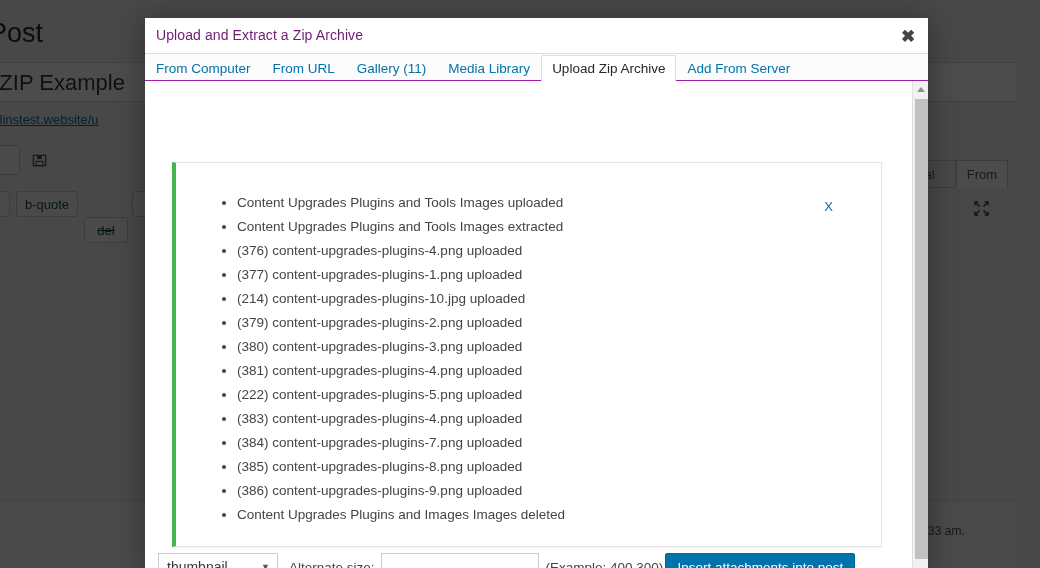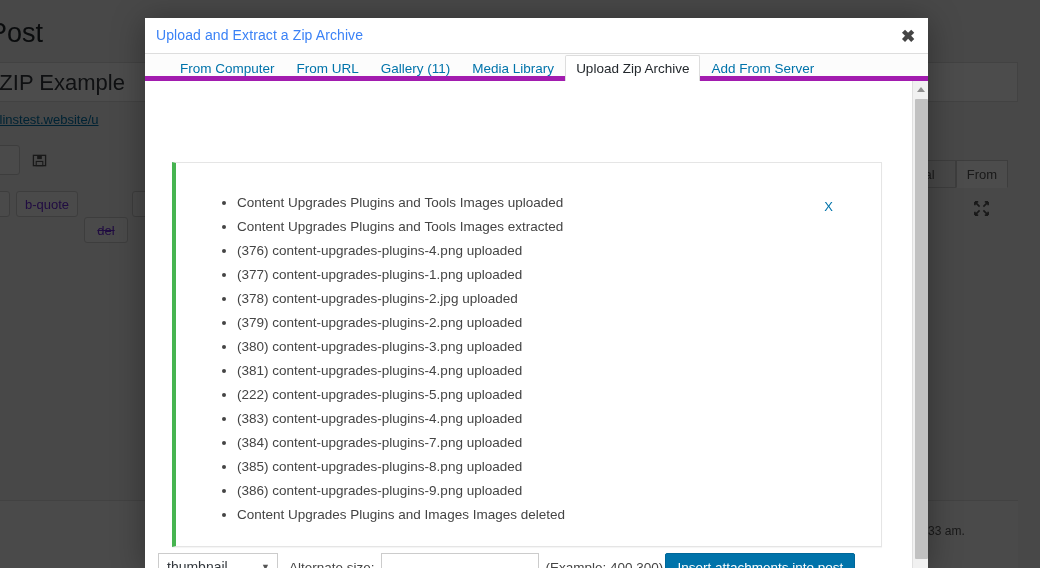--- a/index.html
+++ b/index.html
@@ -63,21 +63,21 @@
     text-decoration: underline;
     white-space: nowrap;
   }
   .bg-btn {
     position: absolute;
     background: #f7f7f7;
     border: 1px solid #ccc;
     border-radius: 3px;
     box-sizing: border-box;
     font-size: 13px;
-    color: #6d28d9;
+    color: #14532d;
     display: flex;
     align-items: center;
     justify-content: center;
   }
   #bg-addmedia { left: -42px; top: 145px; width: 62px; height: 30px; }
   #bg-mediaicon { left: 22px; top: 145px; width: 34px; height: 30px; background: transparent; border: none; }
   #bg-link { left: -26px; top: 191px; width: 36px; height: 26px; }
   #bg-bquote { left: 16px; top: 191px; width: 62px; height: 26px; }
   #bg-del { left: 84px; top: 177px; width: 44px; height: 26px; text-decoration: line-through; margin-top: 40px; }
   #bg-ins { left: 132px; top: 191px; width: 44px; height: 26px; }
@@ -139,43 +139,42 @@
   #modal-header {
     position: relative;
     height: 35px;
     border-bottom: 1px solid #ddd;
     background: #fff;
   }
   #modal-title {
     position: absolute;
     left: 11px; top: 9px;
     font-size: 14px;
-    color: #3b82f6;
+    color: #701a75;
     font-weight: 400;
     letter-spacing: 0.1px;
   }
   #modal-close {
     position: absolute;
     right: 9px; top: 7px;
     width: 22px; height: 22px;
     display: flex;
     align-items: center;
     justify-content: center;
     color: #444;
     font-size: 17px;
     font-weight: bold;
     cursor: pointer;
     line-height: 1;
   }
   #tabbar {
     position: relative;
     height: 27px;
     background: #fcfcfc;
-    border-bottom: 5px solid #a21caf;
-    padding-left: 24px;
+    border-bottom: 1px solid #a21caf;
     box-sizing: border-box;
   }
   .tab {
     display: inline-block;
     font-size: 13.5px;
     color: #0073aa;
     padding: 6px 10px 7px 10px;
     line-height: 1;
     cursor: pointer;
     position: relative;
@@ -400,21 +399,21 @@
       <div id="sb-thumb"></div>
     </div>
 
     <div id="notice">
       <span id="notice-dismiss">X</span>
       <ul id="notice-list">
         <li>Content Upgrades Plugins and Tools Images uploaded</li>
         <li>Content Upgrades Plugins and Tools Images extracted</li>
         <li>(376) content-upgrades-plugins-4.png uploaded</li>
         <li>(377) content-upgrades-plugins-1.png uploaded</li>
-        <li>(378) content-upgrades-plugins-2.jpg uploaded</li>
+        <li>(214) content-upgrades-plugins-10.jpg uploaded</li>
         <li>(379) content-upgrades-plugins-2.png uploaded</li>
         <li>(380) content-upgrades-plugins-3.png uploaded</li>
         <li>(381) content-upgrades-plugins-4.png uploaded</li>
         <li>(222) content-upgrades-plugins-5.png uploaded</li>
         <li>(383) content-upgrades-plugins-4.png uploaded</li>
         <li>(384) content-upgrades-plugins-7.png uploaded</li>
         <li>(385) content-upgrades-plugins-8.png uploaded</li>
         <li>(386) content-upgrades-plugins-9.png uploaded</li>
         <li>Content Upgrades Plugins and Images Images deleted</li>
       </ul>

